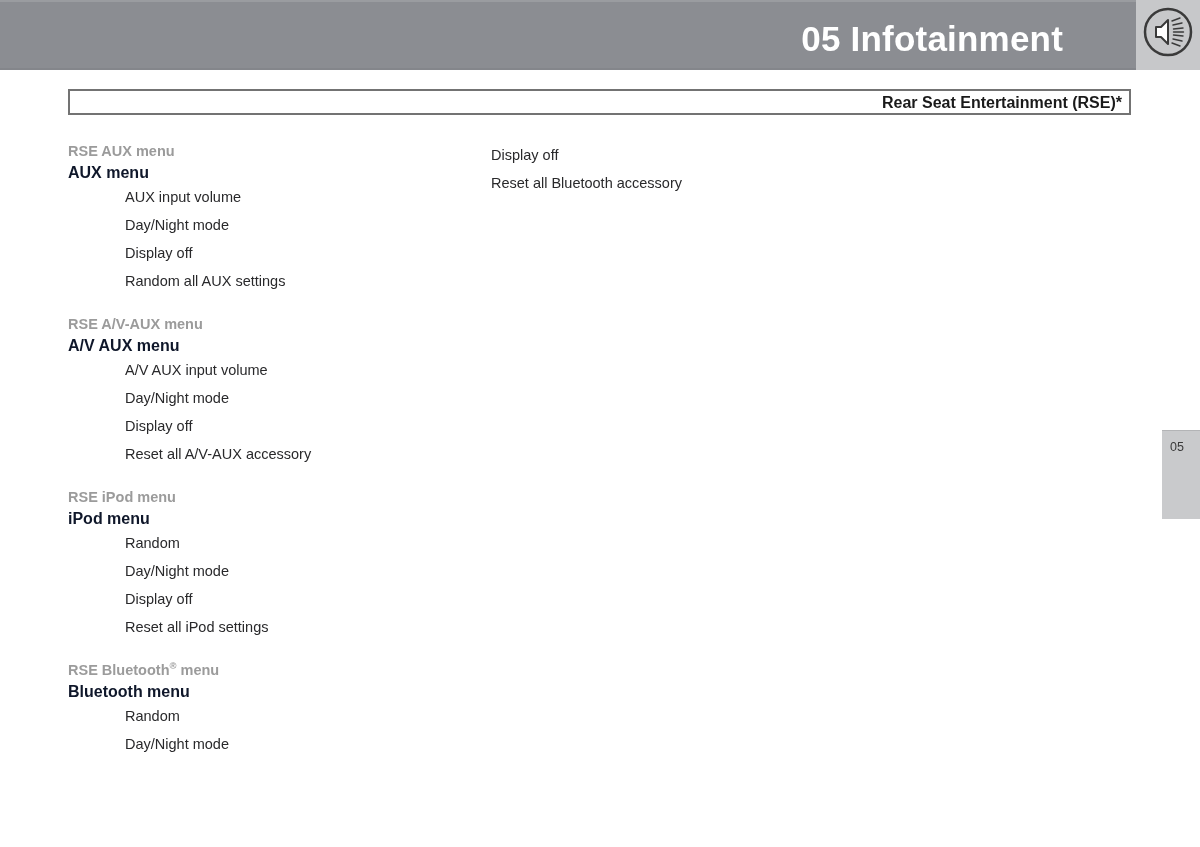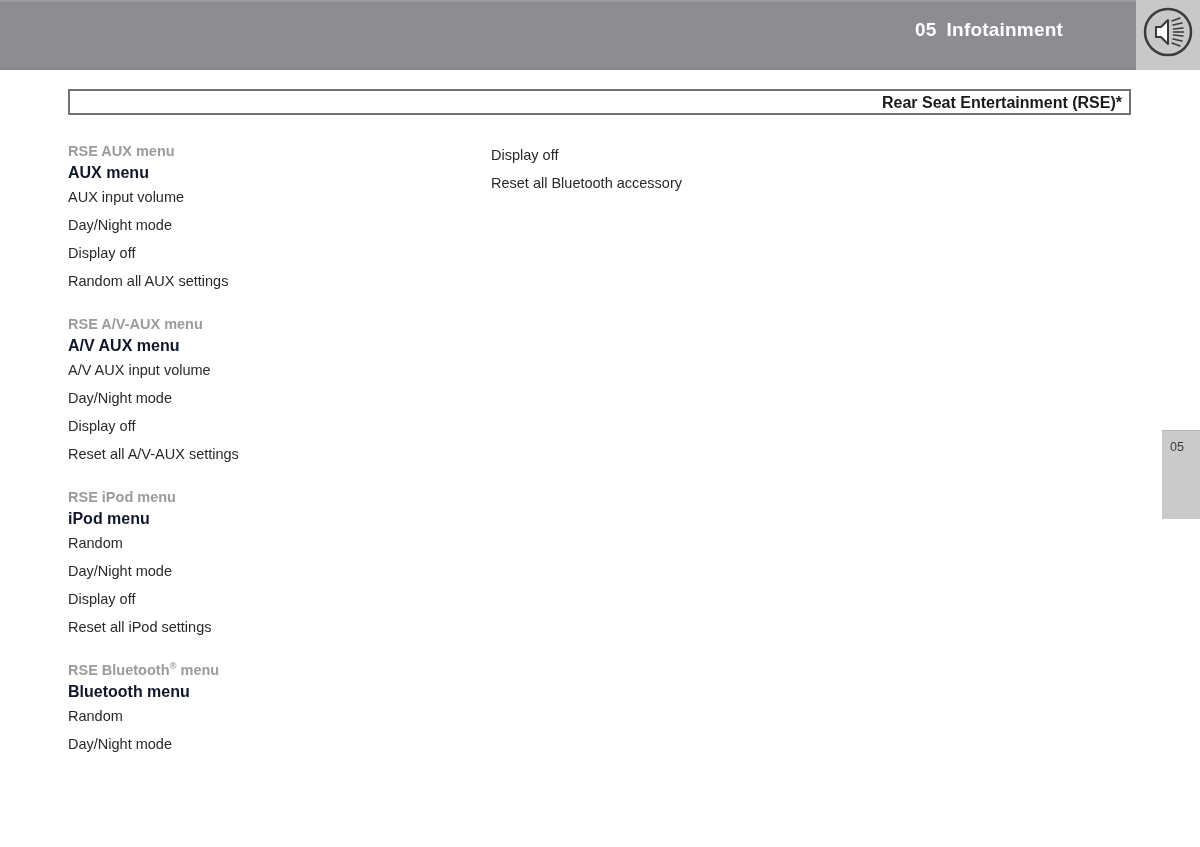--- a/index.html
+++ b/index.html
@@ -42,21 +42,21 @@
     bottom: 0;
     width: 100%;
     height: 2px;
     background: #84868b;
   }
   .header-title {
     position: absolute;
     right: 137px;
     top: 19px;
     color: #ffffff;
-    font-size: 19px;
+    font-size: 35px;
     font-weight: bold;
     letter-spacing: 0.2px;
     white-space: nowrap;
   }
   .header-title .chapnum {
     margin-right: 10px;
   }
   .header-icon-box {
     position: absolute;
     left: 1136px;
@@ -122,20 +122,21 @@
     line-height: 0;
   }
   .group-title {
     color: #0f172a;
     font-size: 16px;
     font-weight: bold;
     line-height: 21px;
     white-space: nowrap;
   }
   .menu-item {
+    margin-left: 57px;
     color: #29292b;
     font-size: 14.5px;
     line-height: 28px;
     white-space: nowrap;
   }
   .plain-line {
     color: #29292b;
     font-size: 14.5px;
     line-height: 28px;
     white-space: nowrap;
@@ -251,21 +252,21 @@
       <div class="menu-item">Display off</div>
       <div class="menu-item">Random all AUX settings</div>
     </div>
 
     <div class="menu-group">
       <div class="group-subtitle">RSE A/V-AUX menu</div>
       <div class="group-title">A/V AUX menu</div>
       <div class="menu-item">A/V AUX input volume</div>
       <div class="menu-item">Day/Night mode</div>
       <div class="menu-item">Display off</div>
-      <div class="menu-item">Reset all A/V-AUX settings</div>
+      <div class="menu-item">Reset all A/V-AUX accessory</div>
     </div>
 
     <div class="menu-group">
       <div class="group-subtitle">RSE iPod menu</div>
       <div class="group-title">iPod menu</div>
       <div class="menu-item">Random</div>
       <div class="menu-item">Day/Night mode</div>
       <div class="menu-item">Display off</div>
       <div class="menu-item">Reset all iPod settings</div>
     </div>

